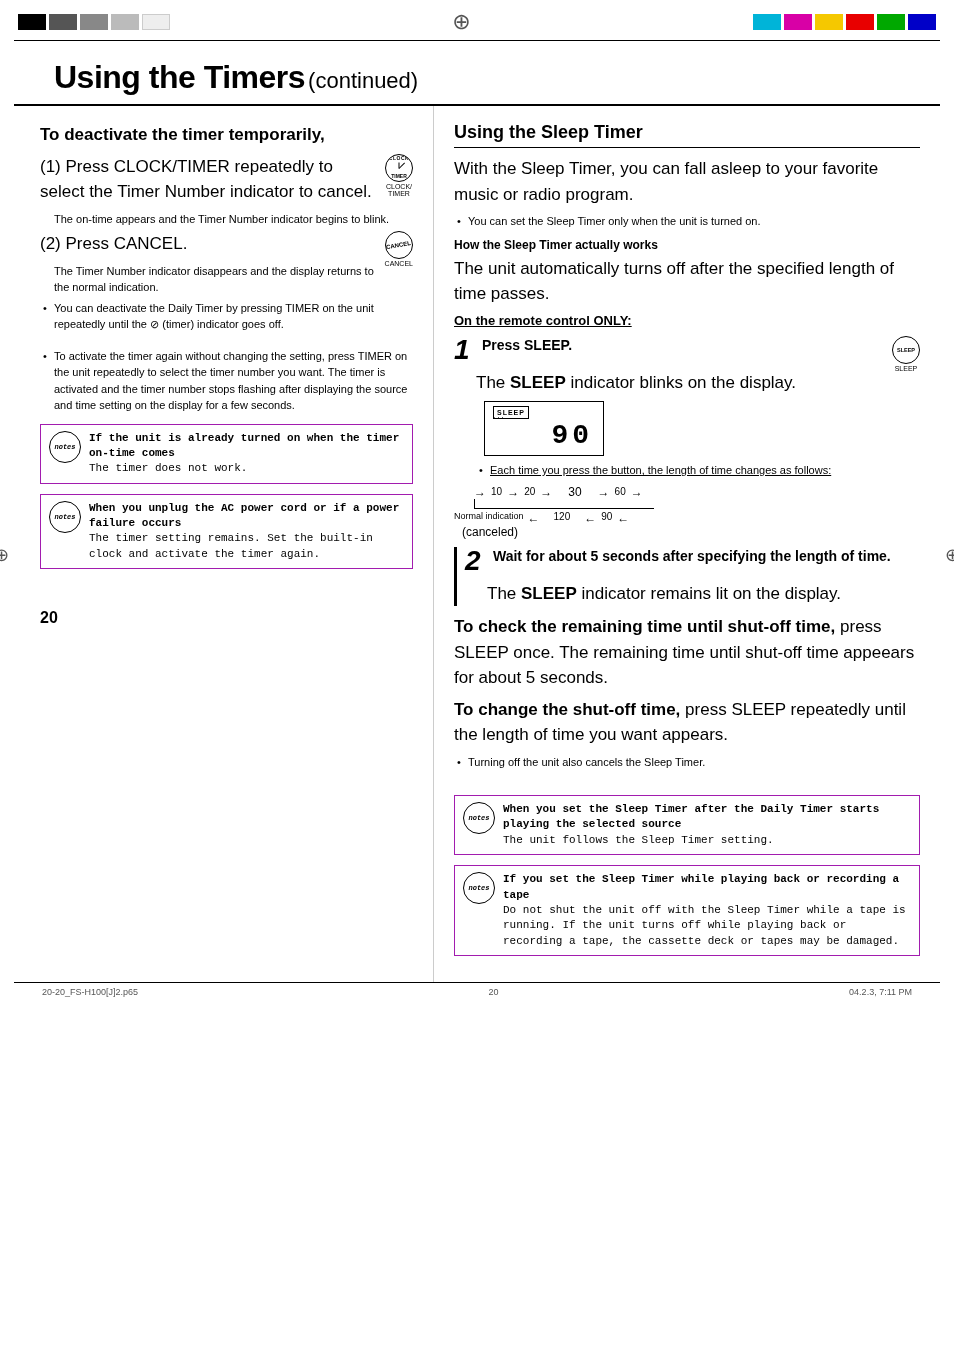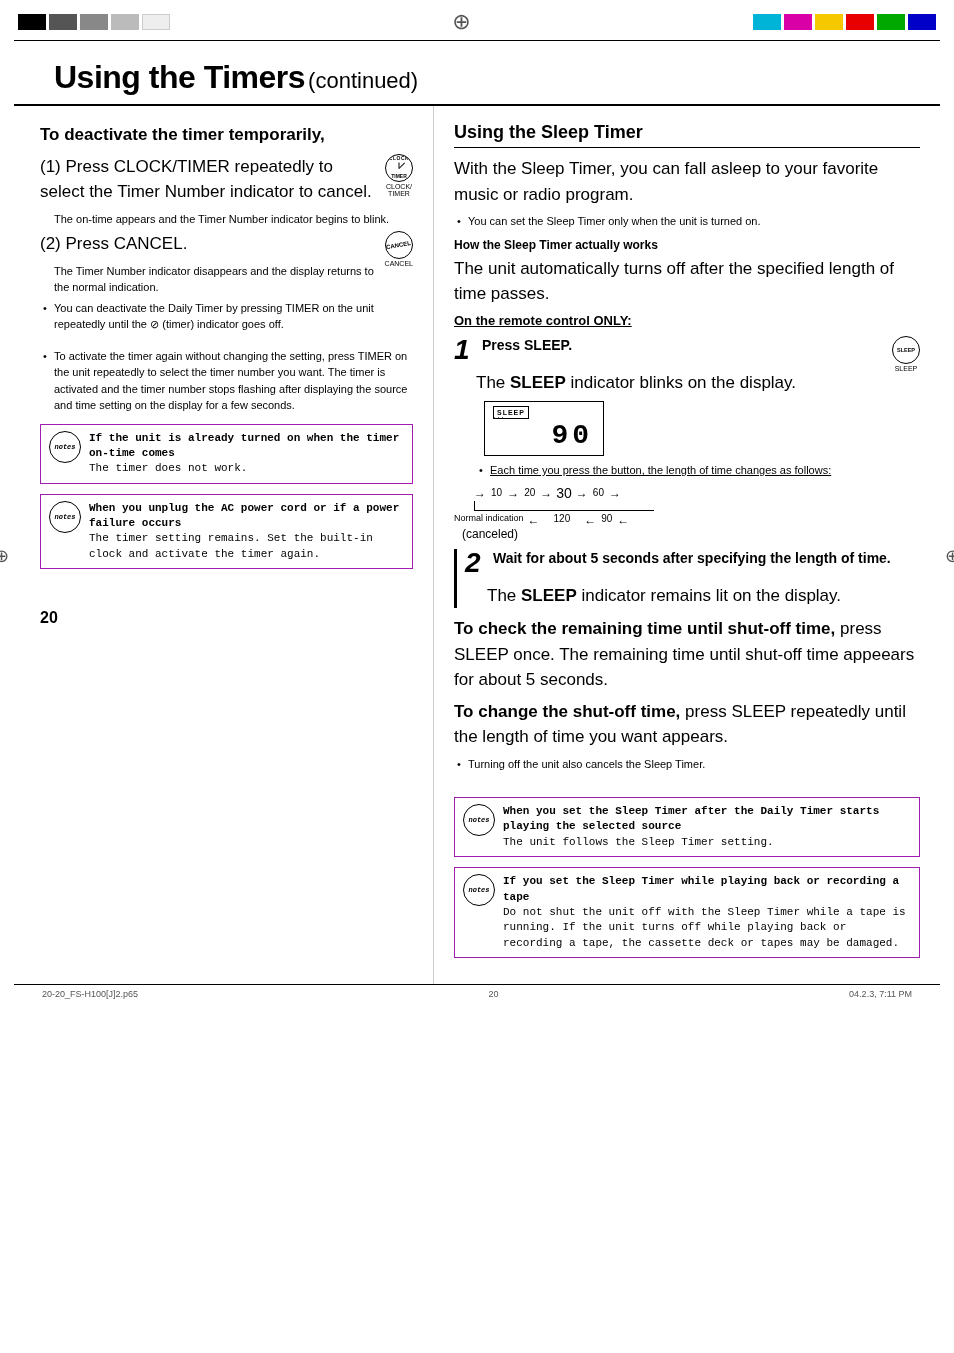--- a/index.html
+++ b/index.html
@@ -429,21 +429,21 @@
       </div>
 
       <div class="seq-container">
 
         <div class="seq-top">
           <span style="font-size:12px;">→</span>
           <span style="font-size:10px; margin: 0 3px;">10</span>
           <span style="font-size:12px;">→</span>
           <span style="font-size:10px; margin: 0 3px;">20</span>
           <span style="font-size:12px;">→</span>
-          <span style="font-size:14px; margin: 0 2px;">30</span>
+          <span style="font-size:12px; margin: 0 14px;">30</span>
           <span style="font-size:12px;">→</span>
           <span style="font-size:10px; margin: 0 3px;">60</span>
           <span style="font-size:12px;">→</span>
         </div>
 
         <div style="border-left: 1px solid #000; border-bottom: 1px solid #000; width:180px; height:10px; margin-left:20px;"></div>
         <div class="seq-bottom">
           <span style="font-size:9px; margin-right:2px;">Normal indication</span>
           <span style="font-size:12px;">←</span>
           <span style="font-size:10px; margin: 0 12px;">120</span>

